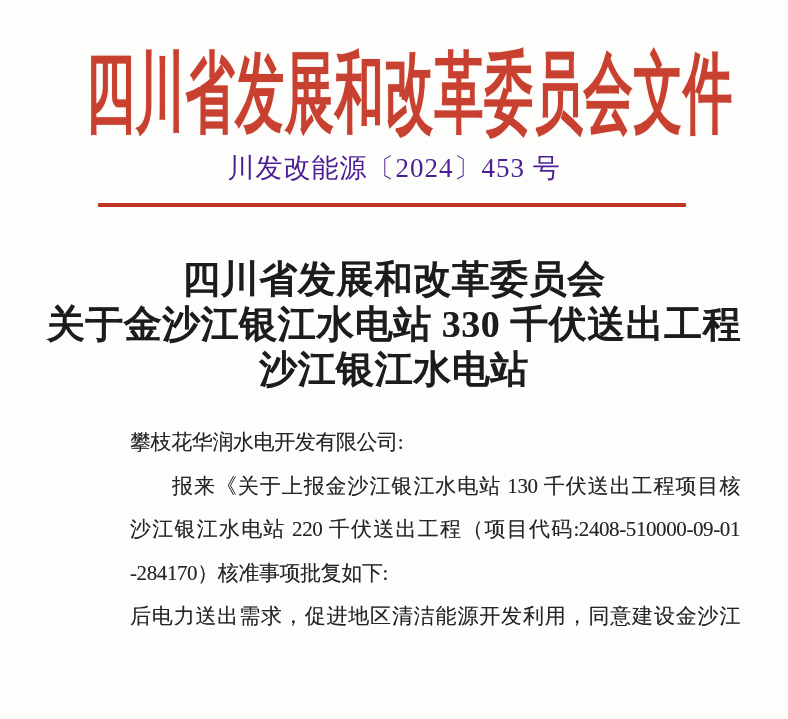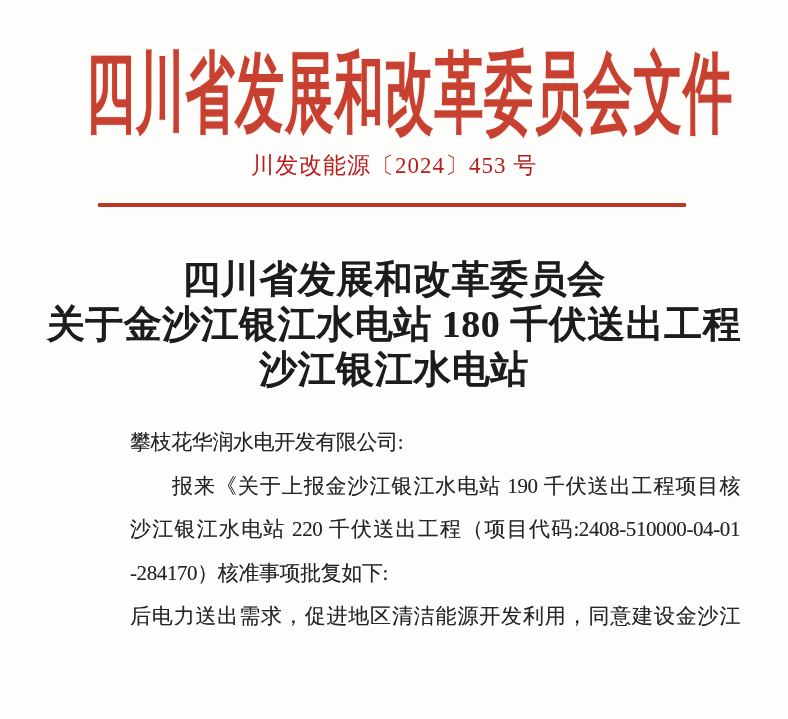--- a/index.html
+++ b/index.html
@@ -28,21 +28,21 @@
     font-weight:bold;
     font-size:62px;
     letter-spacing:1px;
     transform:scale(0.79,1.42);
     transform-origin:50% 0;
     text-shadow:0 0 1px rgba(200,64,47,.45);
   }
   .doc-number{
     position:absolute;top:150px;left:0;width:100%;
     text-align:center;
-    font-size:23px;color:#b91c1c;
+    font-size:27px;color:#4c1d95;
     letter-spacing:1px;
   }
   .red-rule{
     position:absolute;top:203px;left:98px;width:588px;height:4px;
     background:var(--rule-red);
     border-radius:1px;
   }
   .doc-title{
     position:absolute;top:257px;left:0;width:100%;
     text-align:center;
@@ -71,26 +71,26 @@
   <div class="banner">
     <span class="banner-text">四川省发展和改革委员会文件</span>
   </div>
 
   <div class="doc-number">川发改能源〔2024〕453 号</div>
 
   <div class="red-rule"></div>
 
   <div class="doc-title">
     <div class="title-line">四川省发展和改革委员会</div>
-    <div class="title-line">关于金沙江银江水电站 180 千伏送出工程</div>
+    <div class="title-line">关于金沙江银江水电站 330 千伏送出工程</div>
     <div class="title-line">沙江银江水电站</div>
   </div>
 
   <div class="body-text">
     <div class="line short">攀枝花华润水电开发有限公司:</div>
-    <div class="line fill indent">报来《关于上报金沙江银江水电站 190 千伏送出工程项目核</div>
-    <div class="line fill">沙江银江水电站 220 千伏送出工程（项目代码:2408-510000-04-01</div>
+    <div class="line fill indent">报来《关于上报金沙江银江水电站 130 千伏送出工程项目核</div>
+    <div class="line fill">沙江银江水电站 220 千伏送出工程（项目代码:2408-510000-09-01</div>
     <div class="line short">-284170）核准事项批复如下:</div>
     <div class="line fill">后电力送出需求，促进地区清洁能源开发利用，同意建设金沙江</div>
 
   </div>
 
 </div>
 
 </body></html>

